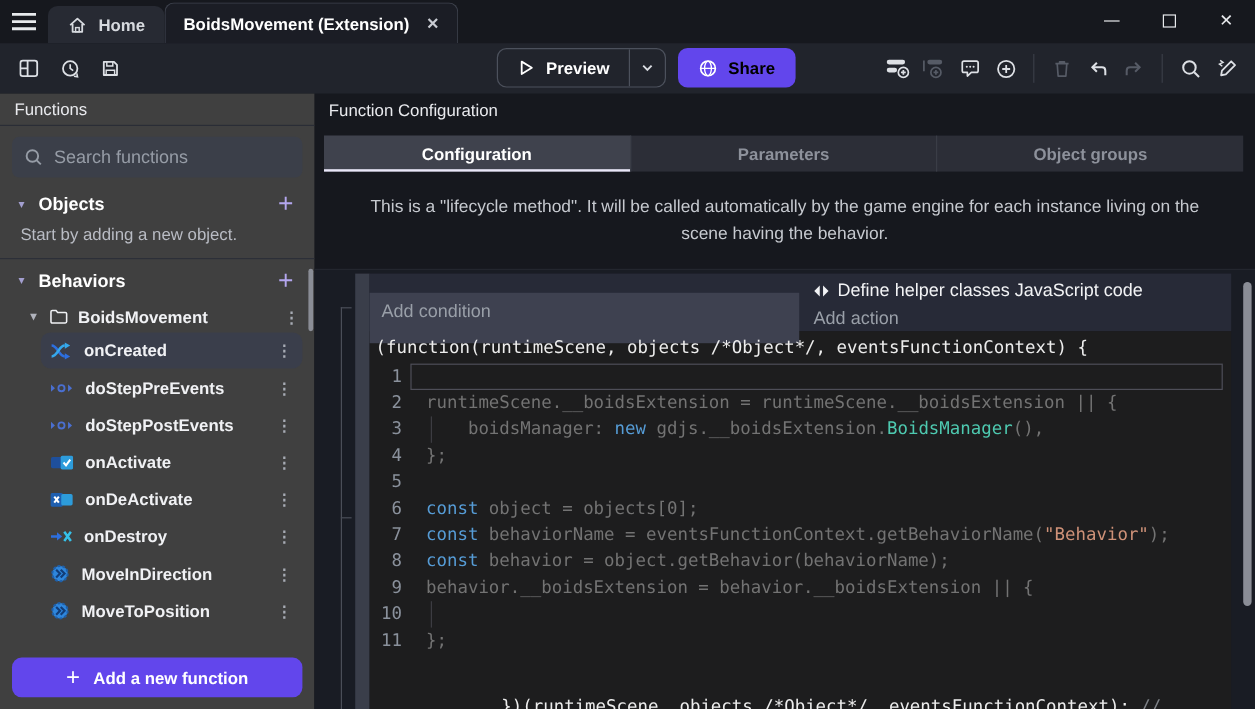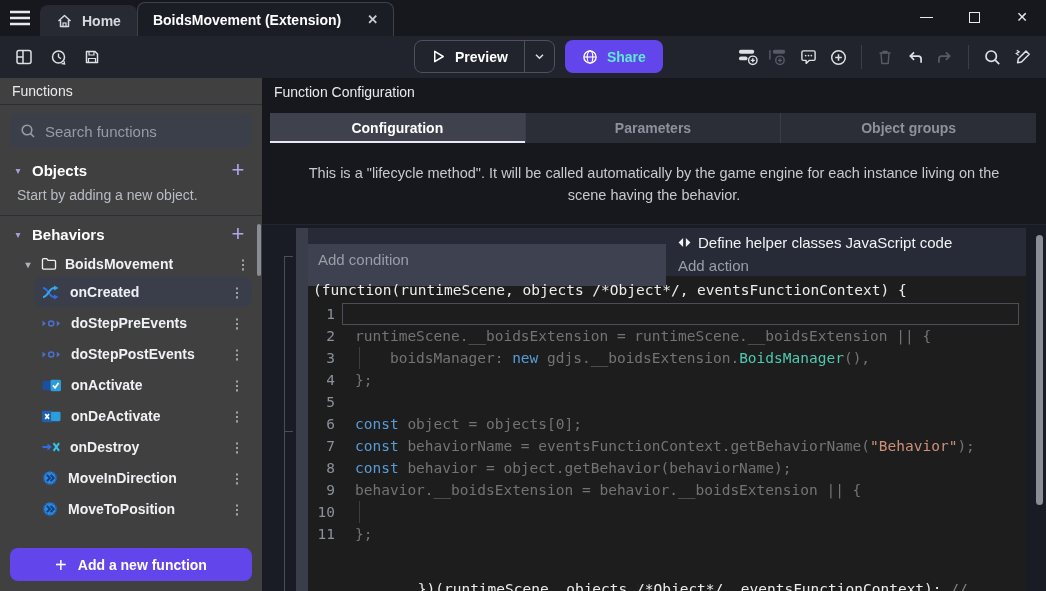--- a/index.html
+++ b/index.html
@@ -6,38 +6,38 @@
   html,body { width:1046px; height:591px; overflow:hidden; }
   body { background:#16181E; font-family:"Liberation Sans", sans-serif; color:#E8EAED; font-size:14px; }
   button { background:none; border:none; color:inherit; font-family:inherit; cursor:pointer; }
   .icon { display:inline-flex; align-items:center; justify-content:center; }
 
   
   .titlebar { height:36px; background:#16181E; display:flex; align-items:flex-end; }
   .hamburger { width:40px; height:36px; display:flex; align-items:center; justify-content:center; color:#E8EAED; }
   .wtab { display:flex; align-items:center; gap:9px; height:31px; padding:0 16px; border-radius:8px 8px 0 0; font-weight:700; font-size:14px; }
   .wtab.home { background:#272A33; color:#D6D9DE; }
-  .wtab.active { background:#1B1D25; border:1px solid #3D414C; border-bottom:none; height:34px; color:#FFFFFF; gap:26px; padding:0 15px; }
+  .wtab.active { background:#1B1D25; border:1px solid #3D414C; border-bottom:none; height:34px; color:#FFFFFF; gap:14px; padding:0 15px; }
   .wtab .tab-close { color:#C9CCD3; font-size:13px; line-height:1; }
   .win-controls { margin-left:auto; display:flex; align-self:flex-start; }
   .win-btn { width:48px; height:34px; display:flex; align-items:center; justify-content:center; color:#E8EAED; }
   .min-glyph { width:13px; border-top:1.6px solid #E8EAED; }
   .max-glyph { width:11px; height:11px; border:1.4px solid #E8EAED; }
   .x-glyph { font-size:14px; line-height:1; }
 
   
   .toolbar { height:42px; background:#21242C; display:flex; align-items:center; padding:0 10px; position:relative; }
   .tb-left { display:flex; align-items:center; gap:6px; }
   .icon-btn { width:28px; height:28px; display:flex; align-items:center; justify-content:center; color:#DDE0E5; border-radius:4px; }
   .icon-btn.disabled { color:#565B66; }
   .tb-center { position:absolute; left:414px; top:4px; display:flex; gap:10px; align-items:center; }
   .preview-btn { display:flex; align-items:stretch; height:33px; border:1px solid #4C515C; border-radius:8px; overflow:hidden; color:#FFF; }
   .preview-main { display:flex; align-items:center; gap:9px; padding:0 16px; font-weight:700; font-size:14px; }
   .preview-caret { width:30px; display:flex; align-items:center; justify-content:center; border-left:1px solid #4C515C; color:#D8DBE0; }
-  .share-btn { display:flex; align-items:center; gap:9px; height:33px; padding:0 17px; background:#6246EC; border-radius:8px; color:#5eead4; font-weight:700; font-size:14px; }
+  .share-btn { display:flex; align-items:center; gap:9px; height:33px; padding:0 17px; background:#6246EC; border-radius:8px; color:#000000; font-weight:700; font-size:14px; }
   .tb-right { display:flex; align-items:center; gap:2px; margin-left:auto; }
   .v-sep { width:1px; height:24px; background:#3A3E48; margin:0 7px; }
 
   
   .main { display:flex; height:513px; }
 
   
   .sidebar { width:262px; background:#404040; display:flex; flex-direction:column; position:relative; flex:none; }
   .panel-header { height:27px; padding:0 12px; display:flex; align-items:center; font-size:14px; color:#E9EAEE; border-bottom:1px solid #2A2D36; flex:none; }
   .search-wrap { margin:9px 10px 4px; background:#3B3F49; border-radius:6px; height:34px; display:flex; align-items:center; padding:0 10px; gap:9px; color:#969CA6; }

